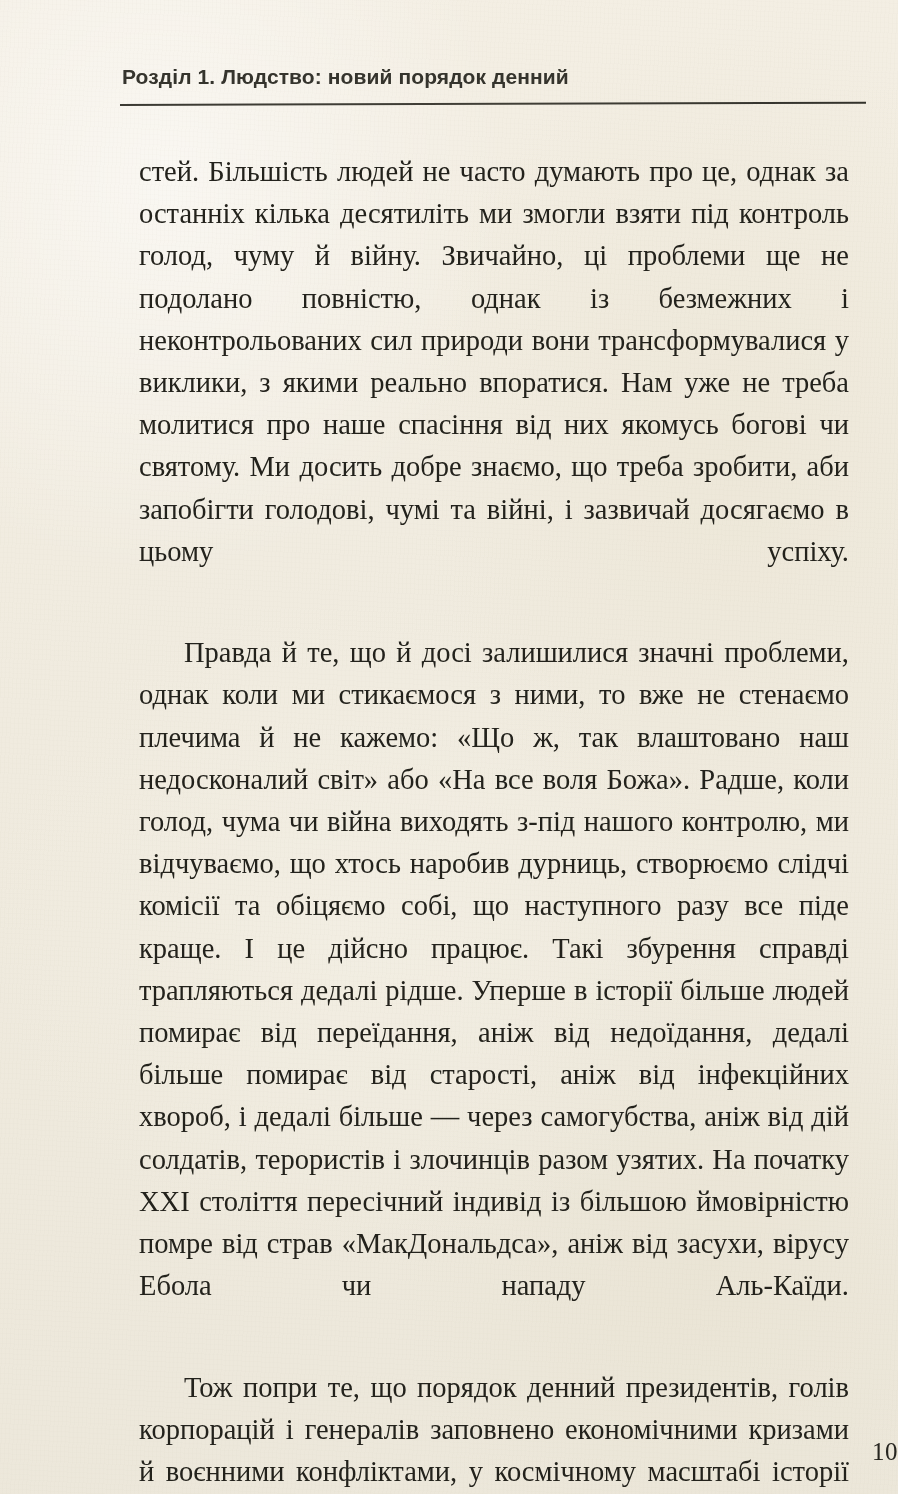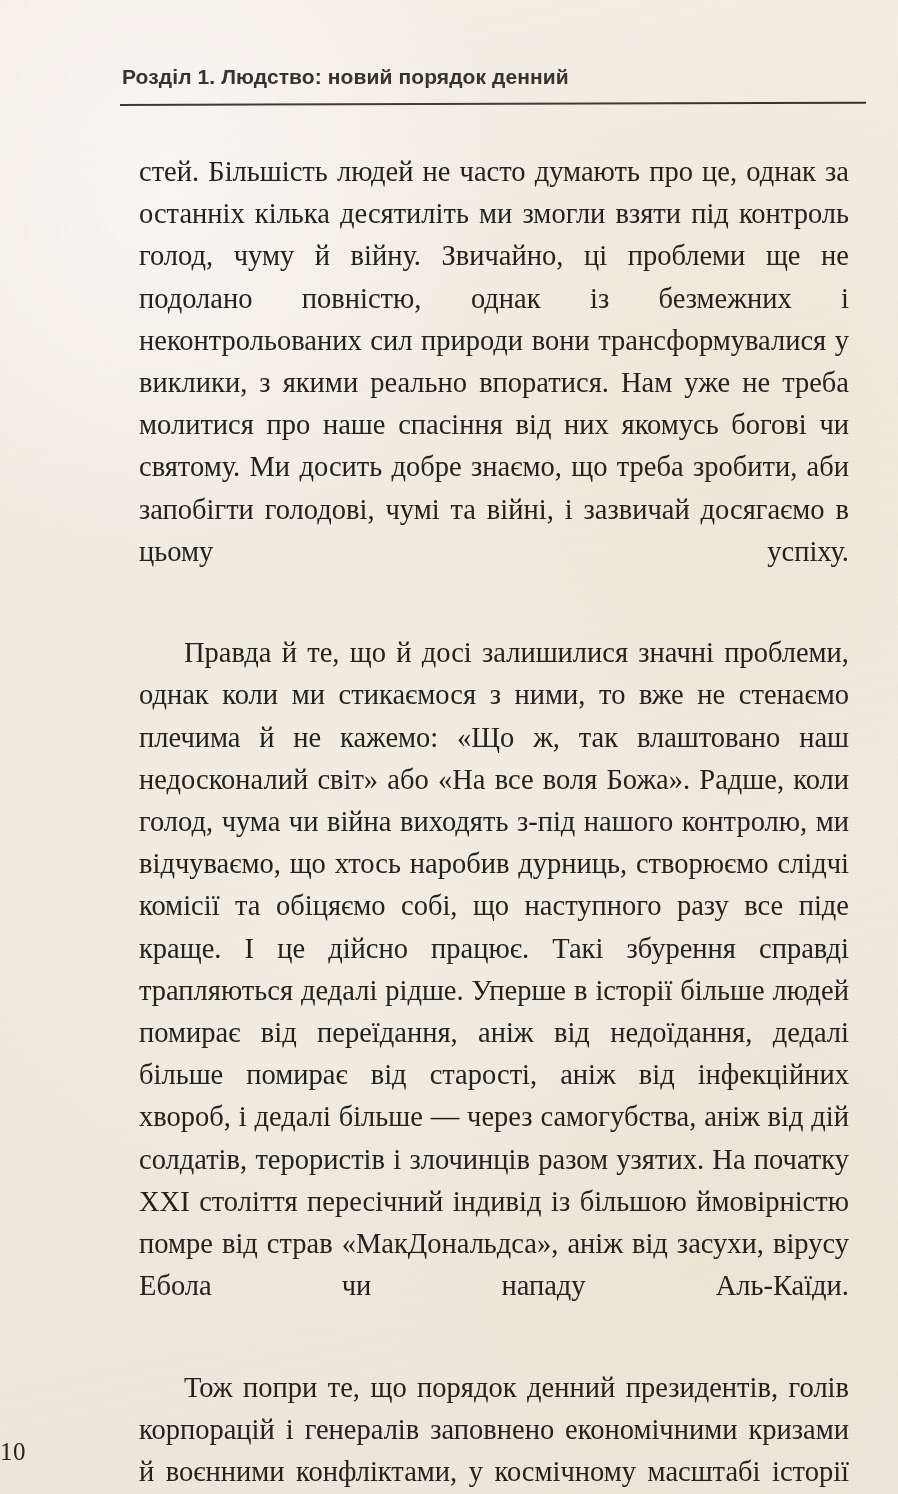--- a/index.html
+++ b/index.html
@@ -89,21 +89,21 @@
     content: "";
     display: inline-block;
     width: 100%;
   }
 
   .folio {
     position: absolute;
     left: 0;
     top: 1438px;
     width: 898px;
-    text-align: left;
+    text-align: right;
     font-family: "Liberation Serif", "DejaVu Serif", serif;
     font-size: 25px;
     color: #262520;
     letter-spacing: 0.5px;
   }
 </style>
 </head>
 <body>
 
 <div class="page">

